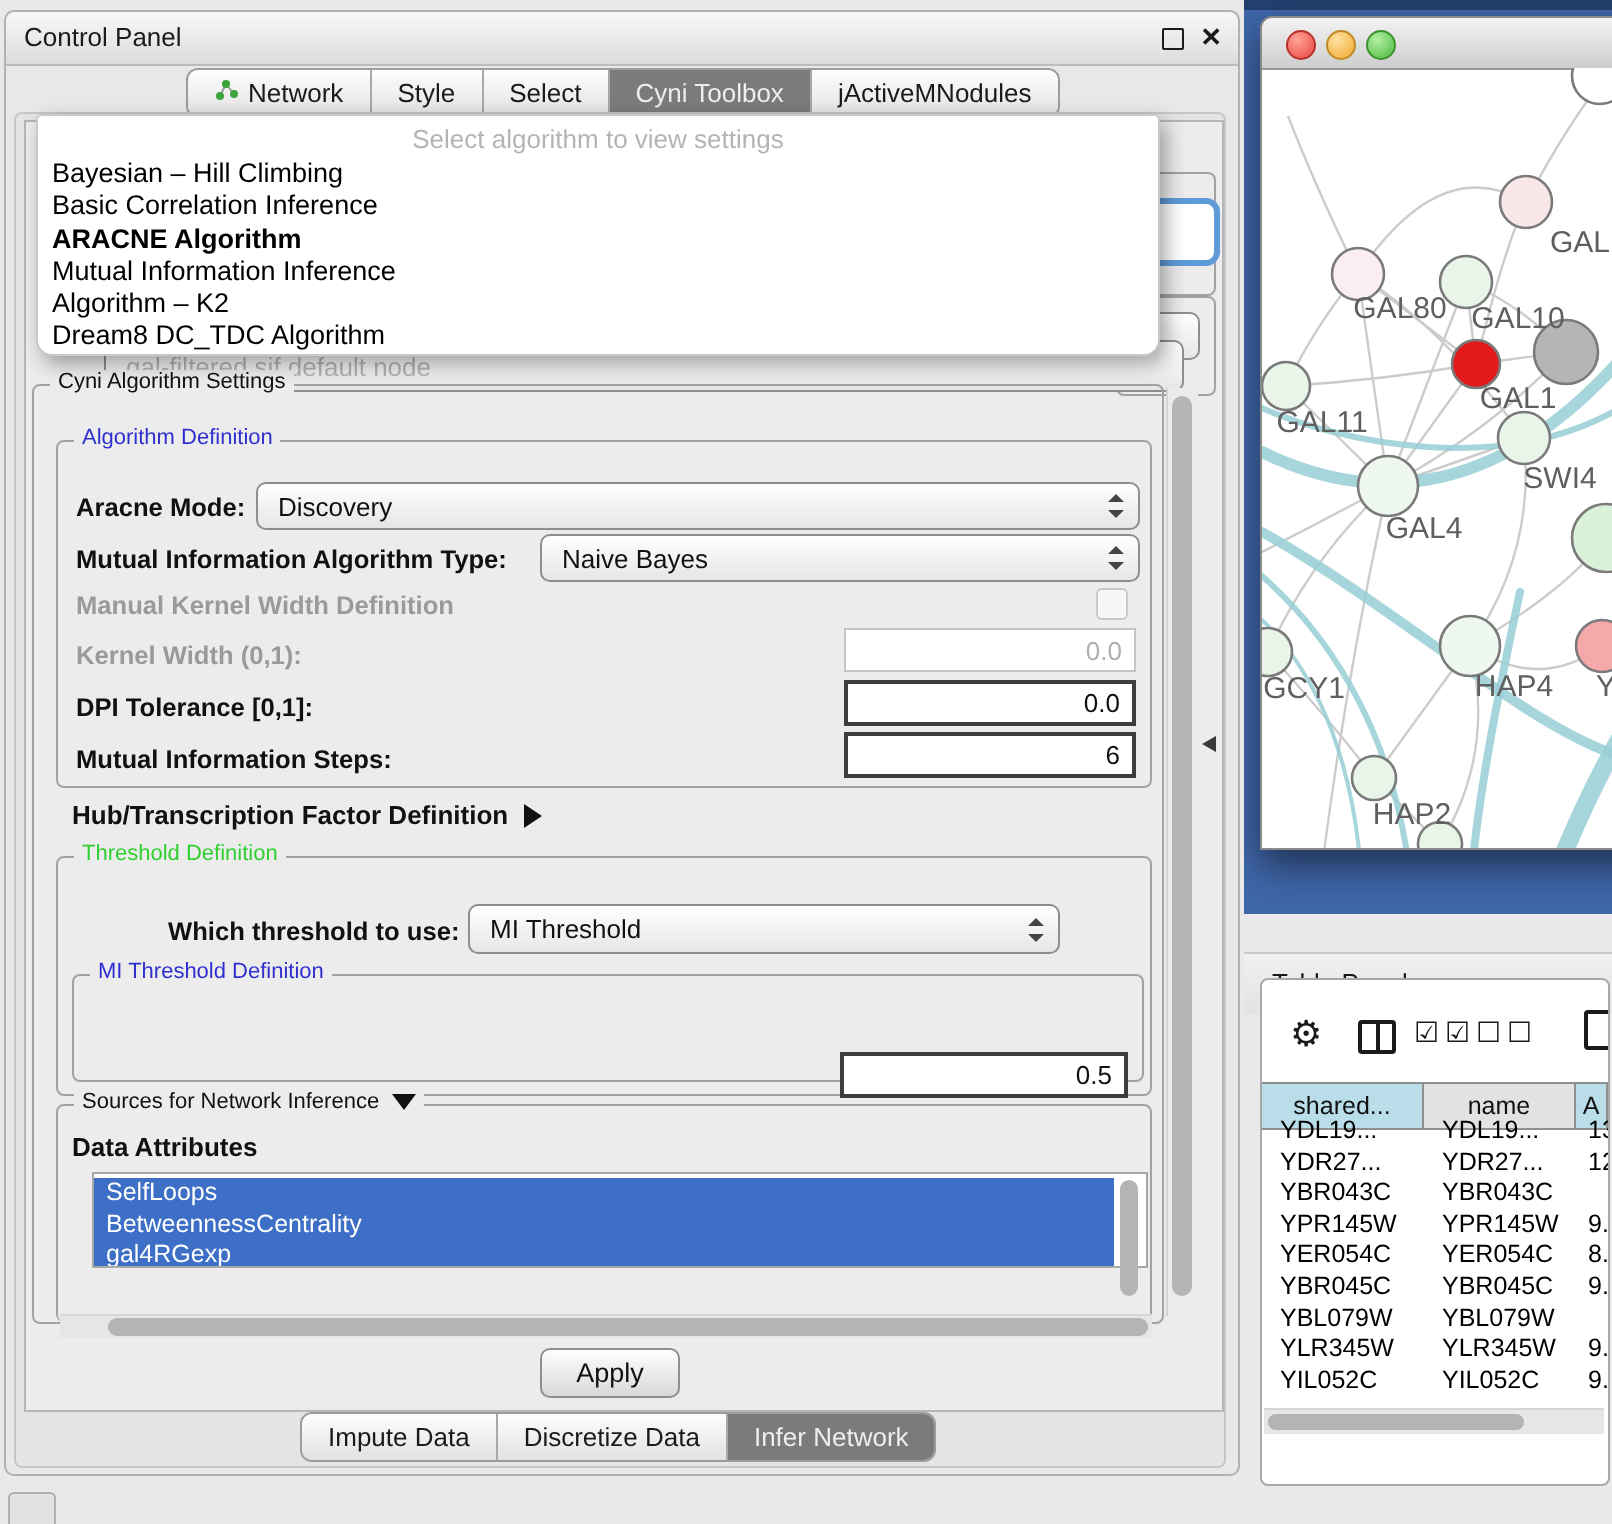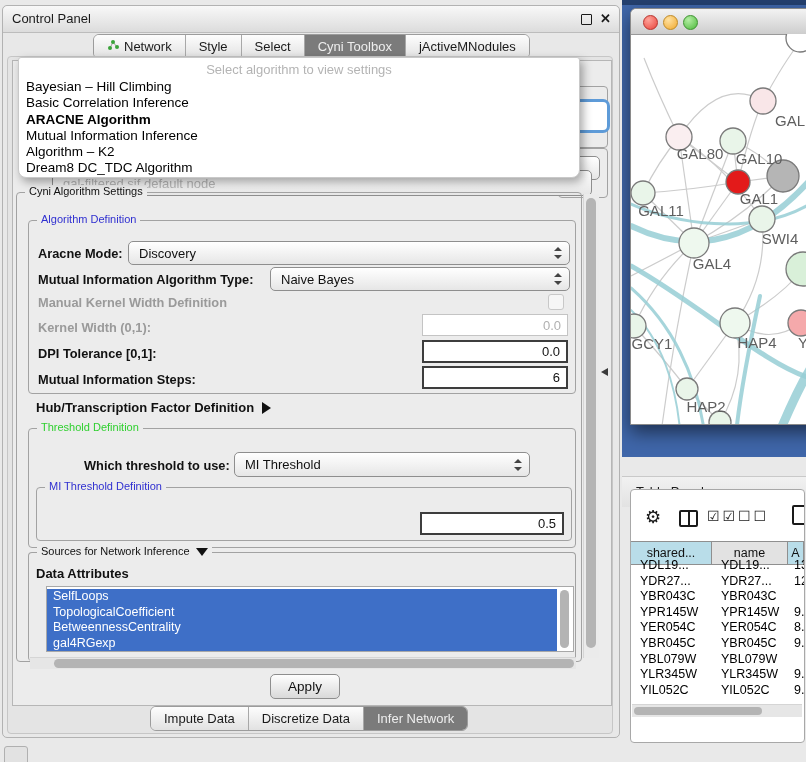--- a/index.html
+++ b/index.html
@@ -181,31 +181,30 @@
     <span>Hub/Transcription Factor Definition</span><span class="tri-right"></span>
   </div>
   <div class="abs lbl" style="left:84px;top:458px;">Which threshold to use:</div>
   <div class="abs combo" style="left:234px;top:452px;width:296px;height:25px;box-sizing:border-box;">
     <span>MI Threshold</span>
     <span class="step"></span>
   </div>
   <div class="abs fs" style="left:36px;top:487px;width:534px;height:52px;">
     <span class="lg blue">MI Threshold Definition</span>
   </div>
-  <div class="abs tf" style="left:420px;top:512px;width:144px;height:23px;box-sizing:border-box;">
+  <div class="abs tf" style="left:420px;top:526px;width:144px;height:23px;box-sizing:border-box;">
     <span>0.5</span>
   </div>
 
   <div class="abs fs" style="left:28px;top:552px;width:546px;height:108px;border-bottom:none;">
     <span class="lg"><span>Sources for Network Inference</span><span class="tri-down"></span></span>
   </div>
   <div class="abs lbl" style="left:36px;top:566px;font-size:13px;">Data Attributes</div>
-  <div class="abs attrlist" style="left:46px;top:586px;width:528px;height:66px;box-sizing:border-box;padding-top:2px;" id="attr-list">
+  <div class="abs attrlist" style="left:46px;top:586px;width:528px;height:48px;box-sizing:border-box;padding-top:2px;" id="attr-list">
       <div class="attr" style="background: rgb(62, 111, 199);">SelfLoops</div>
-      <div class="attr" style="background: rgb(62, 111, 199);">TopologicalCoefficient</div>
       <div class="attr" style="background: rgb(62, 111, 199);">BetweennessCentrality</div>
       <div class="attr" style="background: rgb(62, 111, 199);">gal4RGexp</div>
     </div>
   <div class="abs sb-thumb" style="left:560px;top:590px;width:9px;height:58px;"></div>
   <div class="abs sb-track-h" style="left:30px;top:657px;width:546px;height:11px;">
     <div class="abs sb-thumb" style="left:24px;top:1px;width:520px;height:9px;"></div>
   </div>
 
   <div class="abs btn" style="left:270px;top:674px;width:68px;height:23px;">
     <span>Apply</span>

